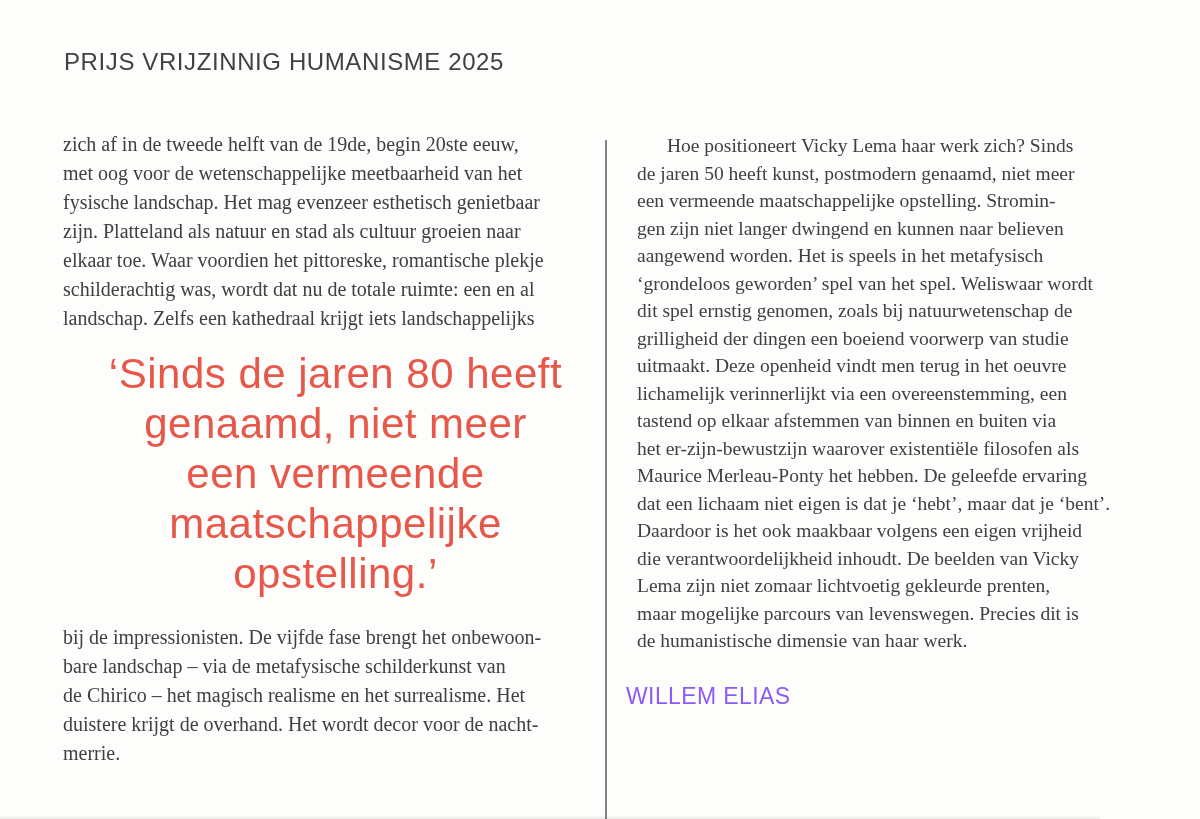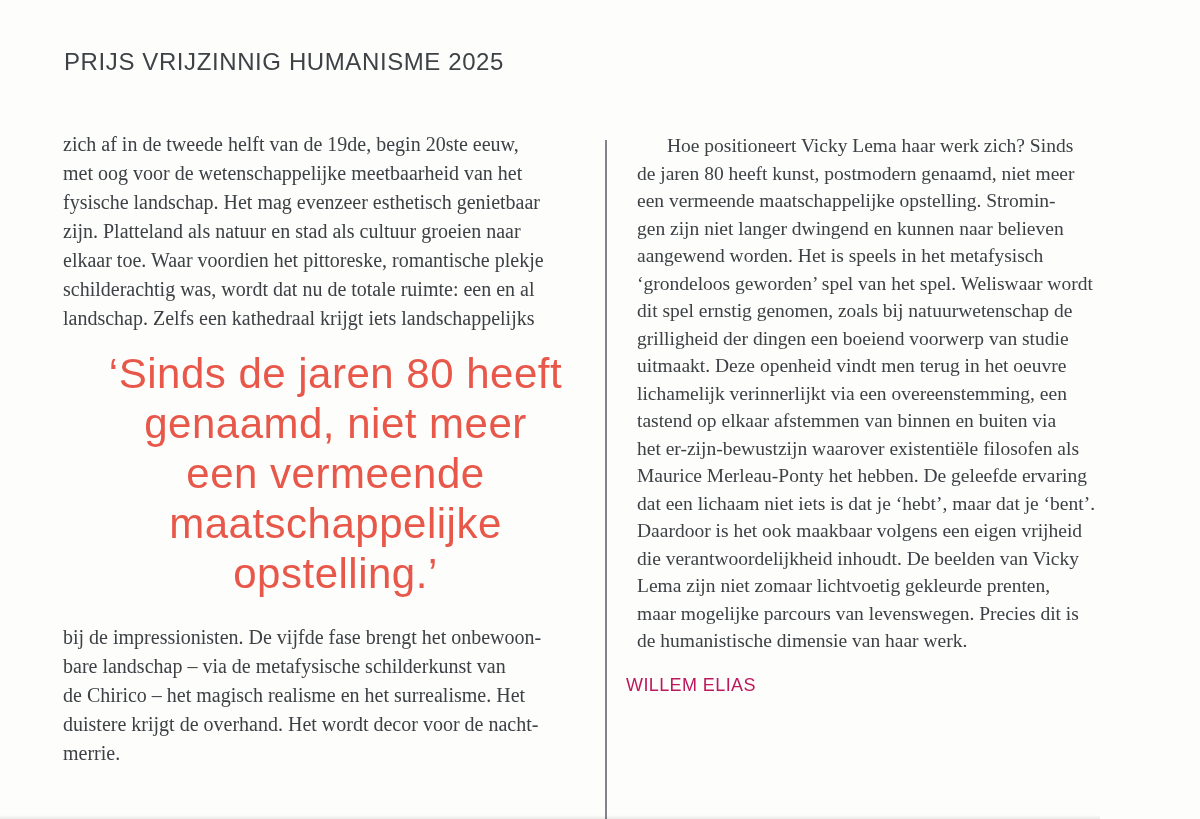--- a/index.html
+++ b/index.html
@@ -82,26 +82,26 @@
     font-weight: 300;
     font-size: 42px;
     line-height: 50px;
     color: #e8584a;
     letter-spacing: 0.5px;
   }
   .pull-quote .line {
     white-space: nowrap;
   }
   .byline {
-    margin-top: 20px;
+    margin-top: 28px;
     font-family: "Liberation Sans", sans-serif;
-    font-size: 18px;
+    font-size: 23px;
     font-weight: 500;
     letter-spacing: 0.4px;
-    color: #be185d;
+    color: #8b5cf6;
     white-space: nowrap;
   }
 </style>
 </head>
 <body>
 
 <div class="page">
 
   <div class="article-title">PRIJS VRIJZINNIG HUMANISME 2025</div>
 
@@ -131,33 +131,33 @@
         <div class="line">bare landschap – via de metafysische schilderkunst van</div>
         <div class="line">de Chirico – het magisch realisme en het surrealisme. Het</div>
         <div class="line">duistere krijgt de overhand. Het wordt decor voor de nacht-</div>
         <div class="line">merrie.</div>
       </div>
   </div>
 
   <div class="right-column">
     <div class="body-par">
         <div class="line">Hoe positioneert Vicky Lema haar werk zich? Sinds</div>
-        <div class="line">de jaren 80 heeft kunst, postmodern genaamd, niet meer</div>
+        <div class="line">de jaren 50 heeft kunst, postmodern genaamd, niet meer</div>
         <div class="line">een vermeende maatschappelijke opstelling. Stromin-</div>
         <div class="line">gen zijn niet langer dwingend en kunnen naar believen</div>
         <div class="line">aangewend worden. Het is speels in het metafysisch</div>
         <div class="line">‘grondeloos geworden’ spel van het spel. Weliswaar wordt</div>
         <div class="line">dit spel ernstig genomen, zoals bij natuurwetenschap de</div>
         <div class="line">grilligheid der dingen een boeiend voorwerp van studie</div>
         <div class="line">uitmaakt. Deze openheid vindt men terug in het oeuvre</div>
         <div class="line">lichamelijk verinnerlijkt via een overeenstemming, een</div>
         <div class="line">tastend op elkaar afstemmen van binnen en buiten via</div>
         <div class="line">het er-zijn-bewustzijn waarover existentiële filosofen als</div>
         <div class="line">Maurice Merleau-Ponty het hebben. De geleefde ervaring</div>
-        <div class="line">dat een lichaam niet iets is dat je ‘hebt’, maar dat je ‘bent’.</div>
+        <div class="line">dat een lichaam niet eigen is dat je ‘hebt’, maar dat je ‘bent’.</div>
         <div class="line">Daardoor is het ook maakbaar volgens een eigen vrijheid</div>
         <div class="line">die verantwoordelijkheid inhoudt. De beelden van Vicky</div>
         <div class="line">Lema zijn niet zomaar lichtvoetig gekleurde prenten,</div>
         <div class="line">maar mogelijke parcours van levenswegen. Precies dit is</div>
         <div class="line">de humanistische dimensie van haar werk.</div>
       </div>
 
     <div class="byline">WILLEM ELIAS</div>
   </div>
 

